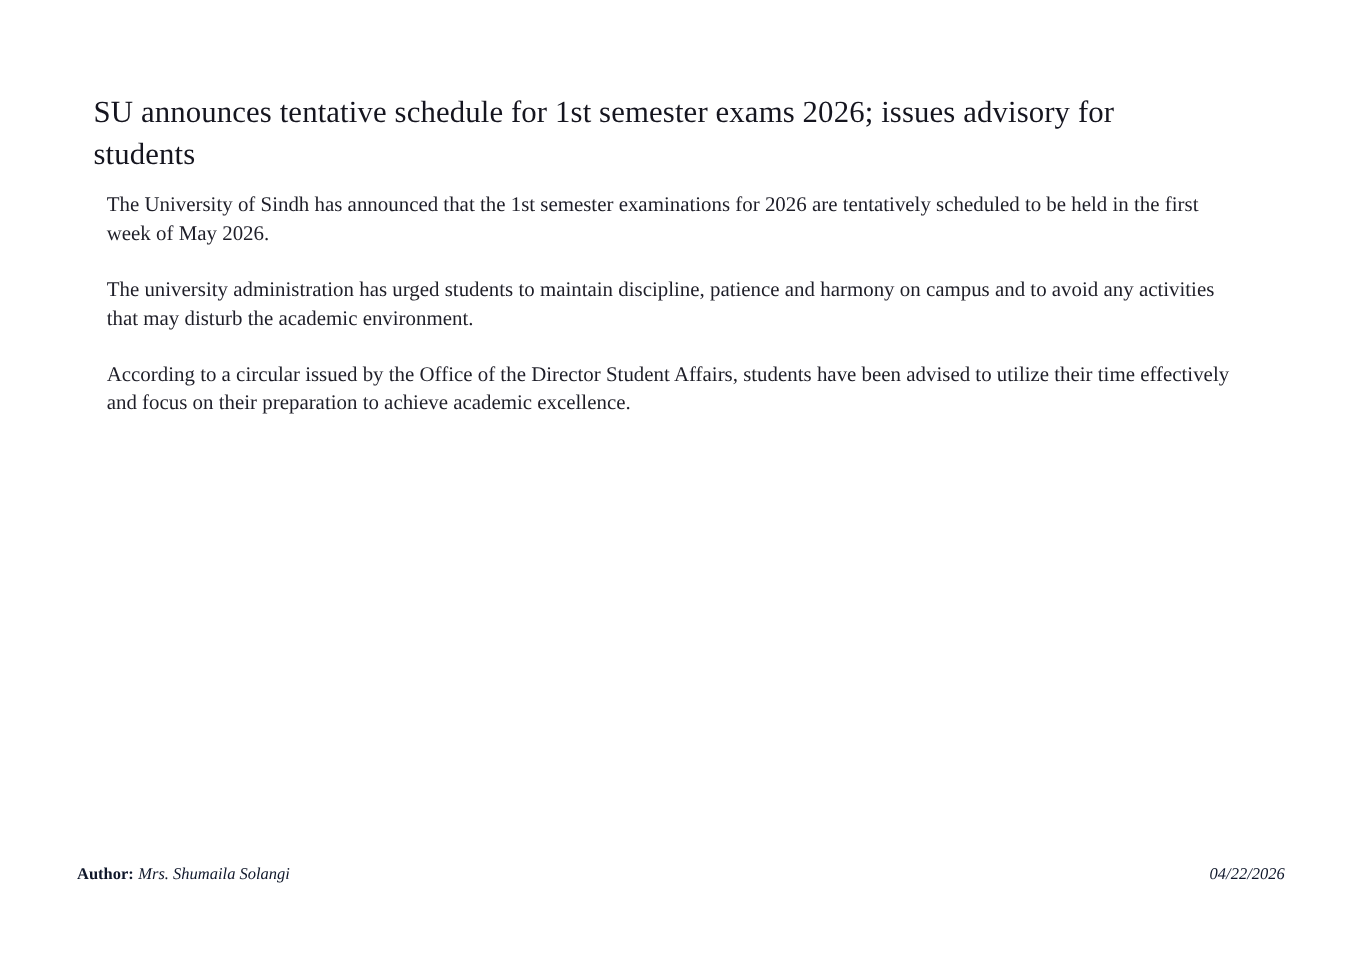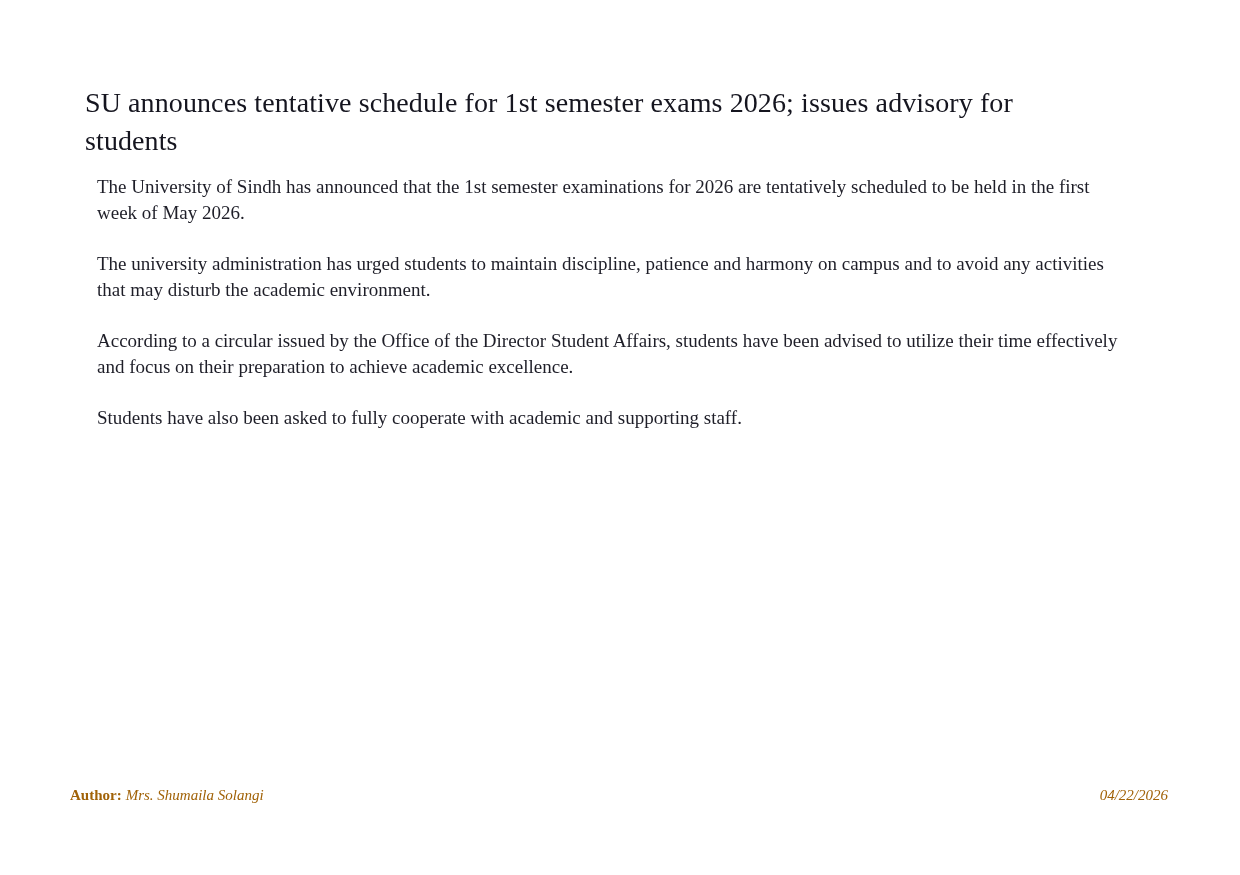--- a/index.html
+++ b/index.html
@@ -58,21 +58,21 @@
   .footer {
     position: absolute;
     left: 70px;
     top: 785px;
     width: 1098px;
     display: flex;
     align-items: baseline;
     justify-content: space-between;
     font-size: 15px;
     line-height: 20px;
-    color: #a16207;
+    color: #0f172a;
   }
   .footer-author {
     white-space: nowrap;
   }
   .footer-author-label {
     font-weight: bold;
     font-style: normal;
   }
   .footer-author-name {
     font-style: italic;
@@ -89,21 +89,20 @@
 <div class="page">
 
   <article class="article">
 
     <h1 class="article-title">SU announces tentative schedule for 1st semester exams 2026; issues advisory for students</h1>
 
     <div class="article-body">
       <p class="article-paragraph">The University of Sindh has announced that the 1st semester examinations for 2026 are tentatively scheduled to be held in the first week of May 2026.</p>
       <p class="article-paragraph">The university administration has urged students to maintain discipline, patience and harmony on campus and to avoid any activities that may disturb the academic environment.</p>
       <p class="article-paragraph">According to a circular issued by the Office of the Director Student Affairs, students have been advised to utilize their time effectively and focus on their preparation to achieve academic excellence.</p>
-      <p class="article-paragraph">Students have also been asked to fully cooperate with academic and supporting staff.</p>
     </div>
 
   </article>
 
   <div class="footer">
     <div class="footer-author">
       <span class="footer-author-label">Author:</span><span class="footer-author-name">Mrs. Shumaila Solangi</span>
     </div>
     <div class="footer-date">04/22/2026</div>
   </div>

